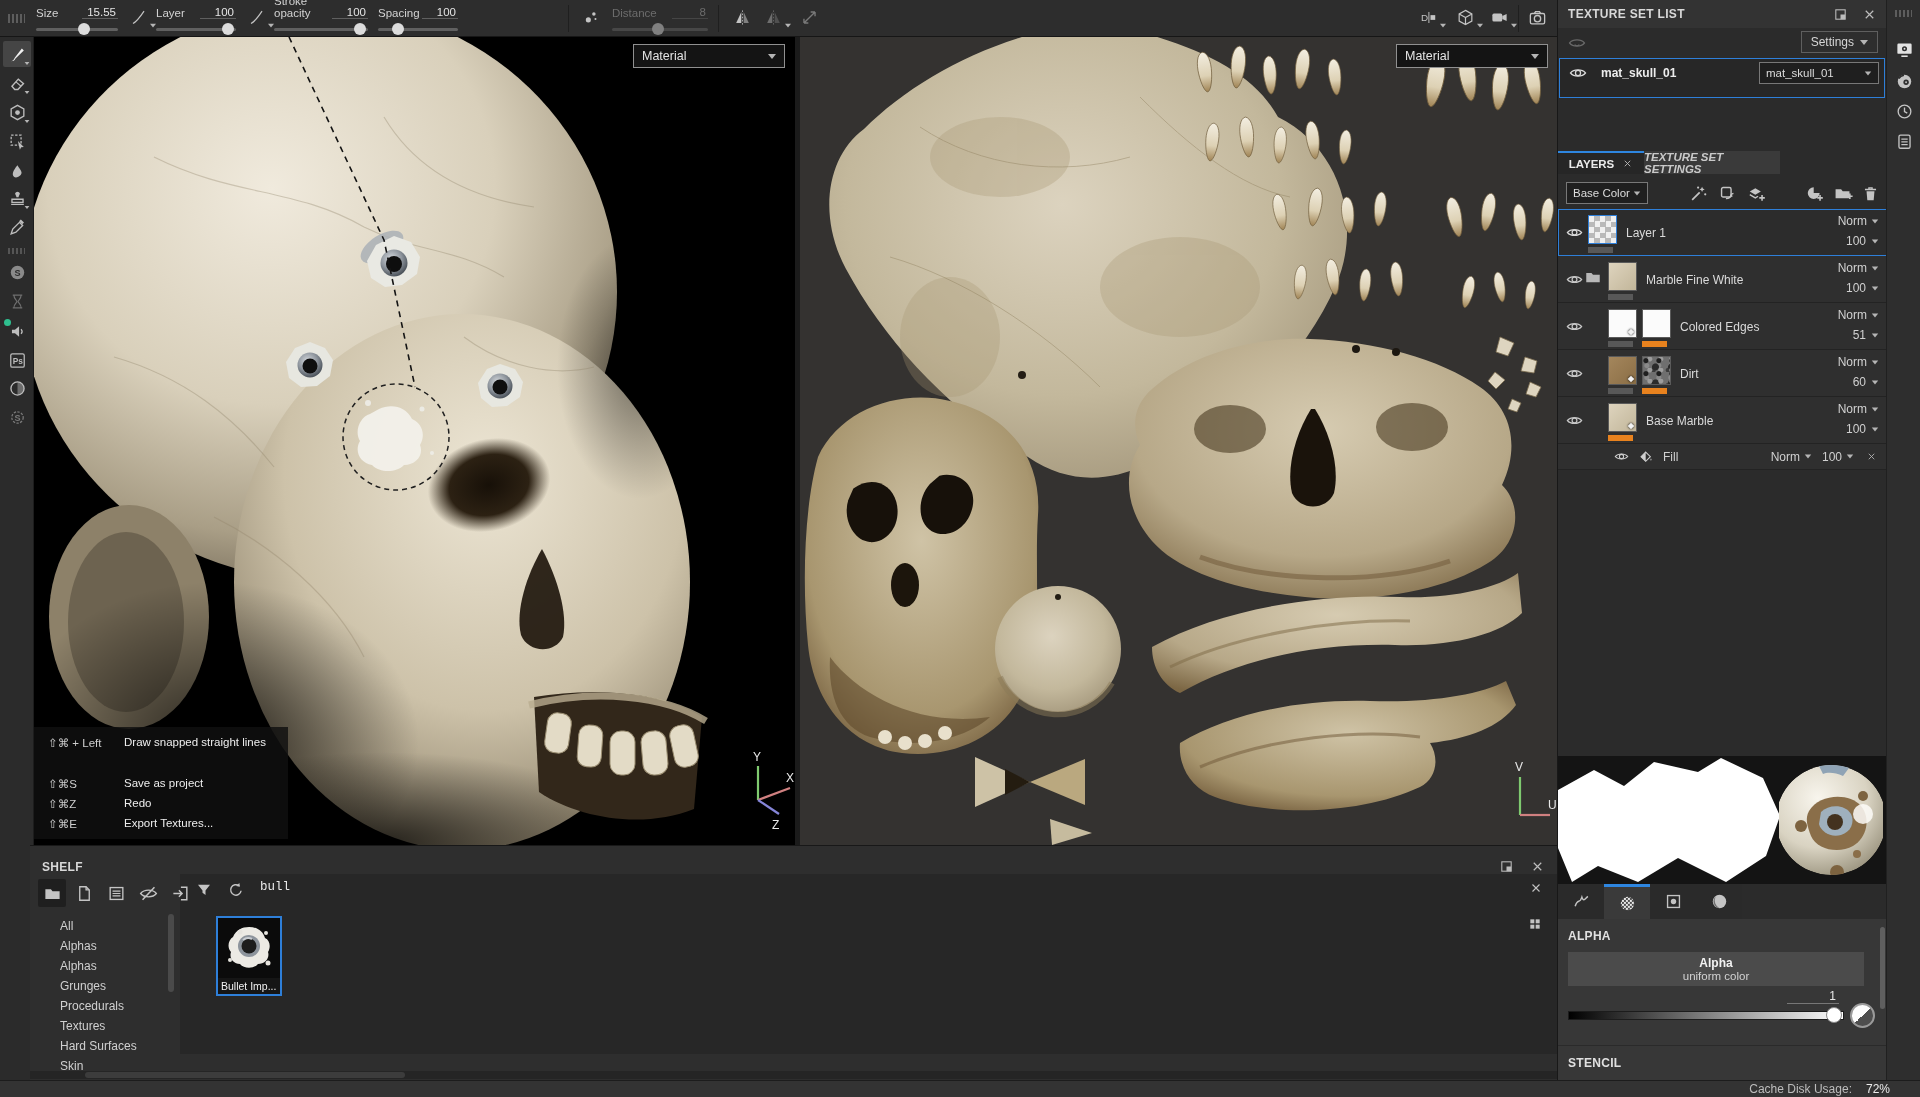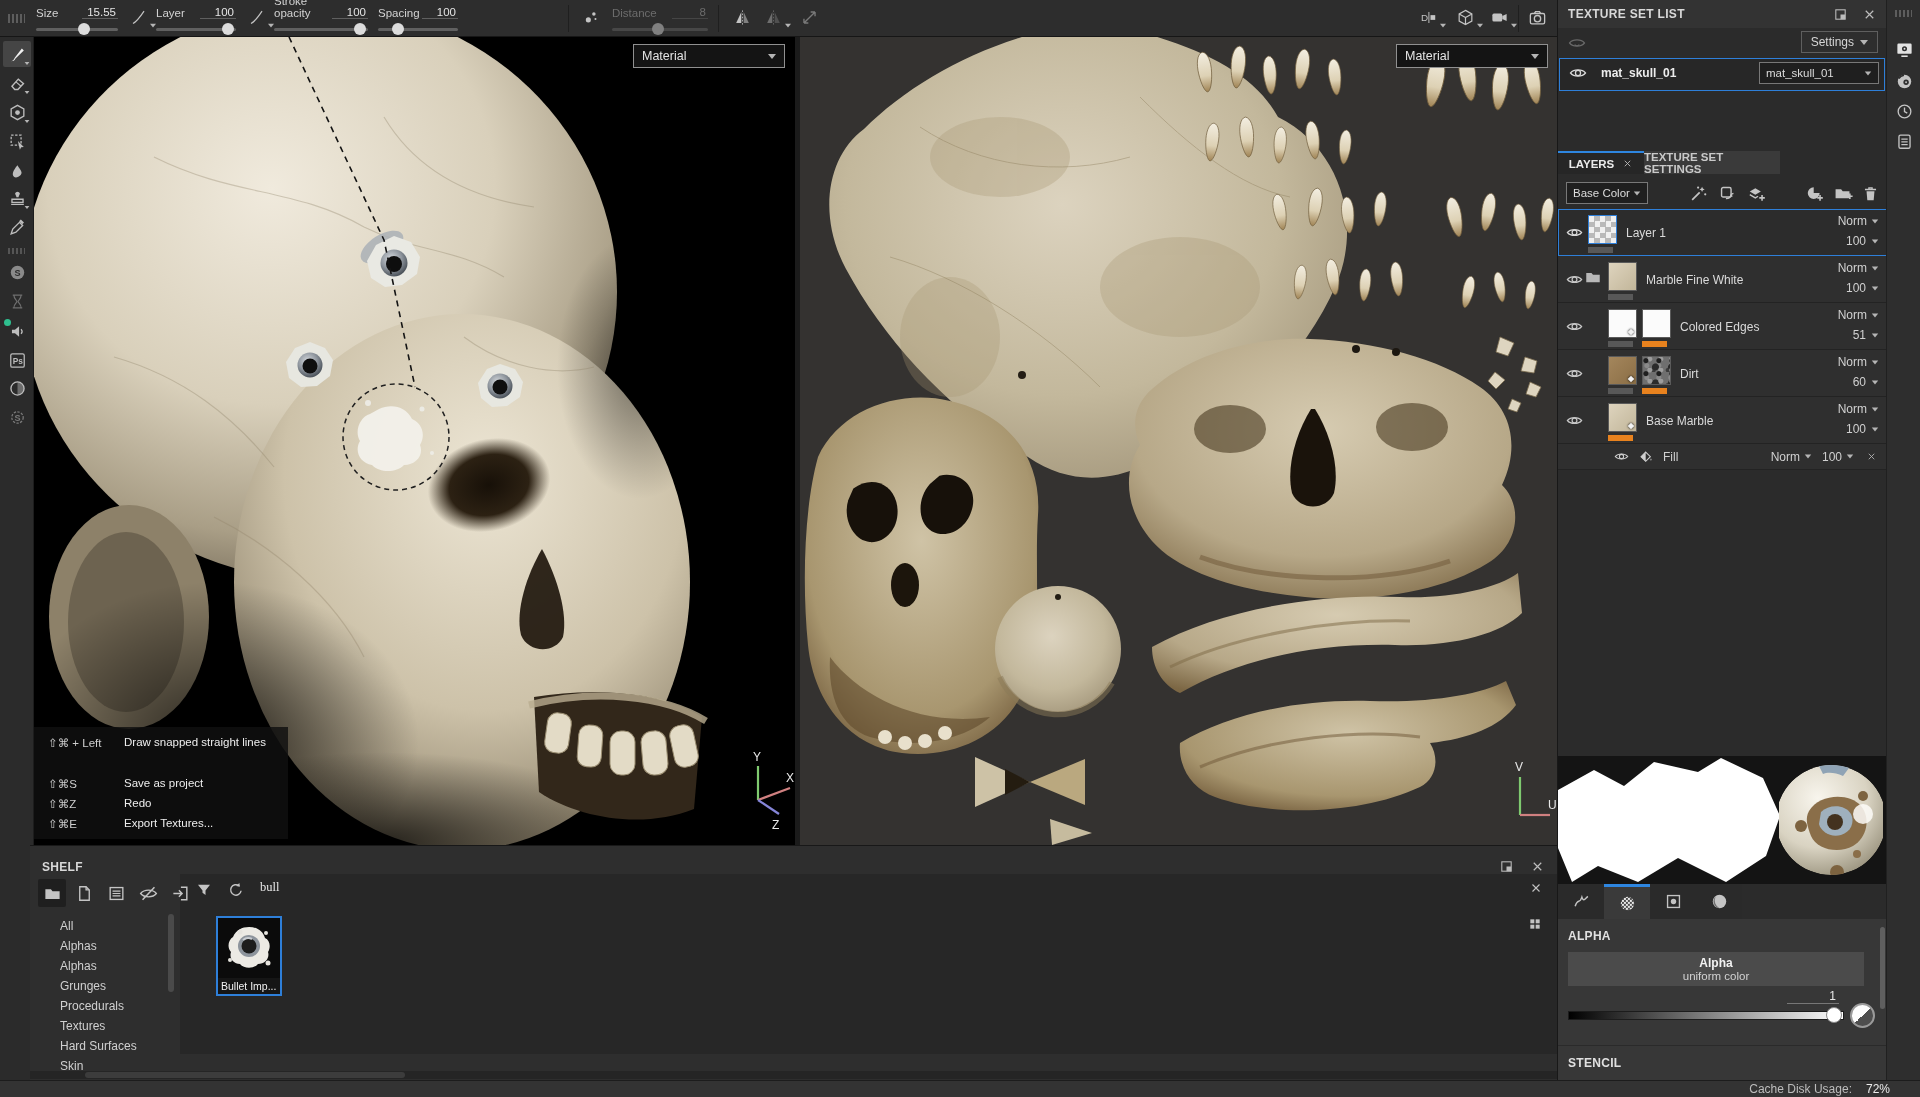--- a/index.html
+++ b/index.html
@@ -53,21 +53,21 @@
   
   #right-panel { left:1557px; top:0; width:329px; height:1080px; background:#2b2b2b; border-left:1px solid #181818; }
   .panel-h { position:absolute; left:0; width:329px; height:28px; background:#333; display:flex; align-items:center; padding:0 10px; font-weight:bold; font-size:12px; color:#d8d8d8; letter-spacing:.3px; }
   .panel-h .sp { flex:1; }
   .panel-h svg { width:15px; height:15px; color:#bdbdbd; margin-left:14px; }
   .btn { display:inline-flex; align-items:center; gap:6px; border:1px solid #5f5f5f; background:#2e2e2e; color:#d6d6d6; padding:3px 9px; font-size:12px; }
   .dd2 { display:flex; align-items:center; justify-content:space-between; background:#1f1f1f; border:1px solid #787878; color:#dcdcdc; padding:0 6px; font-size:11.5px; }
 
   .tab { position:absolute; top:151px; height:23px; display:flex; align-items:center; justify-content:center; gap:8px; font-weight:bold; font-size:11.5px; }
   #tab-layers { left:0; width:86px; background:#262626; color:#eaeaea; border-top:2px solid #2e86e0; }
-  #tab-tss { left:86px; width:136px; background:#3a3a3a; color:#c9c9c9; }
+  #tab-tss { left:86px; width:136px; background:#3a3a3a; color:#c9c9c9;font-style:italic; }
 
   .lay-tools { position:absolute; top:178px; left:0; width:329px; height:31px; }
   .lay-tools svg { position:absolute; top:6px; }
 
   .layer-row { position:relative; width:329px; height:47px; background:#2f2f2f; border-bottom:1px solid #232323; }
   .layer-row.selected { background:#2c2c2c; outline:1px solid #2e7fd9; outline-offset:-1px; }
   .lr-eye { position:absolute; left:8px; top:15px; }
   .lthumb { position:absolute; top:6px; width:29px; height:29px; border:1px solid #5a5a5a; }
   .lthumb .badge { position:absolute; right:0; bottom:0; width:10px; height:10px; color:#f2f2f2; filter:drop-shadow(0 0 1px #000); }
   .lr-name { position:absolute; top:17px; font-size:12px; color:#dadada; white-space:nowrap; }
@@ -108,21 +108,21 @@
   .fs-ic { position:absolute; left:6px; width:22px; height:22px; display:flex; align-items:center; justify-content:center; }
 
   
   #shelf { left:30px; top:845px; width:1527px; height:235px; background:#2e2e2e; border-top:1px solid #181818; }
   #shelf-assets { position:absolute; left:150px; top:28px; width:1377px; height:180px; background:#272727; }
   .shelf-tool { position:absolute; top:33px; width:28px; height:28px; display:flex; align-items:center; justify-content:center; border-radius:2px; }
   .shelf-tool.active { background:#1f1f1f; }
   .cat { position:absolute; left:30px; font-size:12px; color:#d0d0d0; }
   #asset-tile { position:absolute; left:36px; top:42px; width:66px; height:80px; border:2px solid #2e7fd9; background:#101010; }
   #asset-label { position:absolute; left:0; bottom:0; width:100%; height:16px; background:#151515; color:#f0f0f0; font-size:10.5px; padding:2px 3px; white-space:nowrap; overflow:hidden; }
-  #shelf-search-text { background:transparent; border:none; outline:none; color:#e8e8e8; font-size:12.5px; font-family:Liberation Serif, serif; width:200px; }
+  #shelf-search-text { background:transparent; border:none; outline:none; color:#e8e8e8; font-size:12.5px; font-family:Liberation Mono, monospace; width:200px; }
 
   
   #status-bar { left:0; top:1080px; width:1920px; height:17px; background:#333; border-top:1px solid #1c1c1c; display:flex; align-items:center; justify-content:flex-end; gap:14px; padding-right:30px; font-size:12px; }
 </style>
 </head>
 <body>
 
 <svg width="0" height="0" style="position:absolute" aria-hidden="true">
 <defs>
   <pattern id="p-check" width="5" height="5" patternUnits="userSpaceOnUse">
@@ -798,21 +798,21 @@
   </div>
 
   <svg class="abs" style="left:10px;top:34px;width:18px;height:18px;color:#686868" viewBox="0 0 24 24">
       <use href="#i-eyelink"></use>
     </svg>
   <div class="btn abs" style="right:8px;top:31px">
     <span>Settings</span>
       <i class="chev"></i>
   </div>
 
-  <div class="abs" style="left:1px;top:58px;width:326px;height:33px;background:#272727;outline:1px solid #2e7fd9;outline-offset:-1px">
+  <div class="abs" style="left:1px;top:58px;width:326px;height:40px;background:#272727;outline:1px solid #2e7fd9;outline-offset:-1px">
     <svg class="abs" style="left:10px;top:6px;width:18px;height:18px;color:#d8d8d8" viewBox="0 0 24 24">
         <use href="#i-eye"></use>
       </svg>
     <span class="abs" style="left:42px;top:8px;font-weight:bold;color:#ececec">mat_skull_01</span>
     <div class="dd2 abs" style="right:6px;top:4px;width:120px;height:22px">
       <span>mat_skull_01</span>
         <i class="chev sm"></i>
     </div>
   </div>
 

